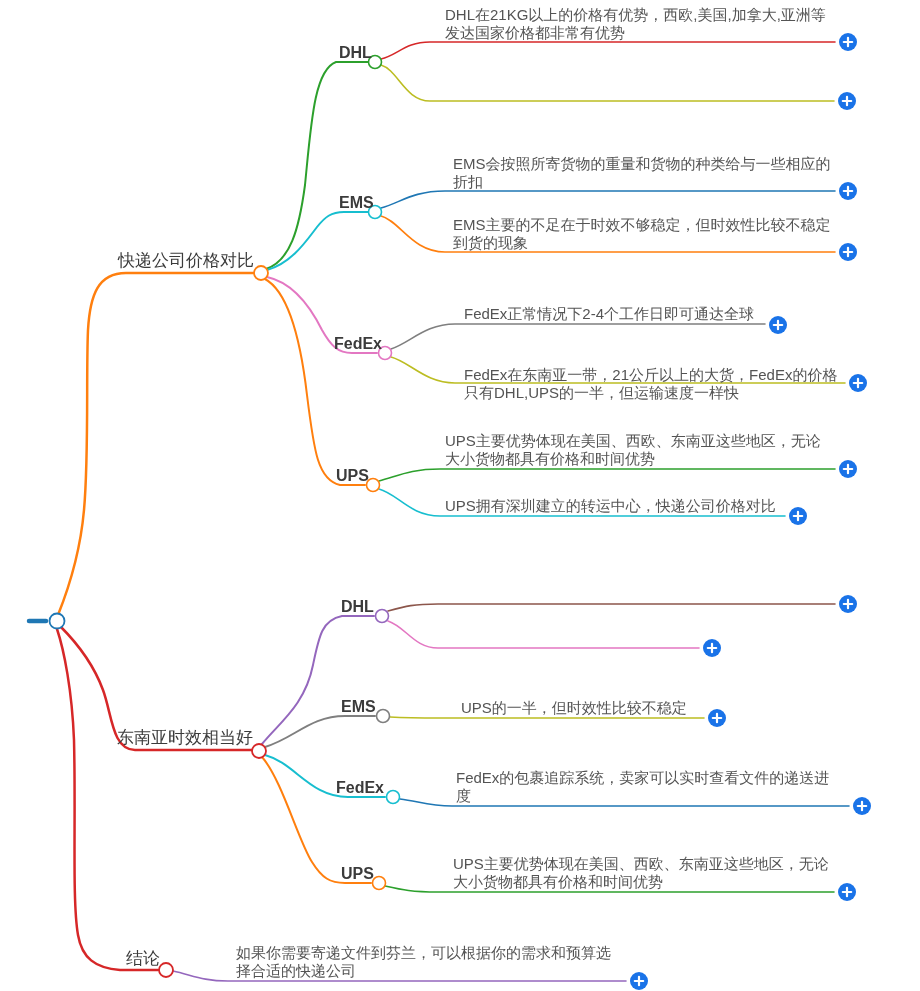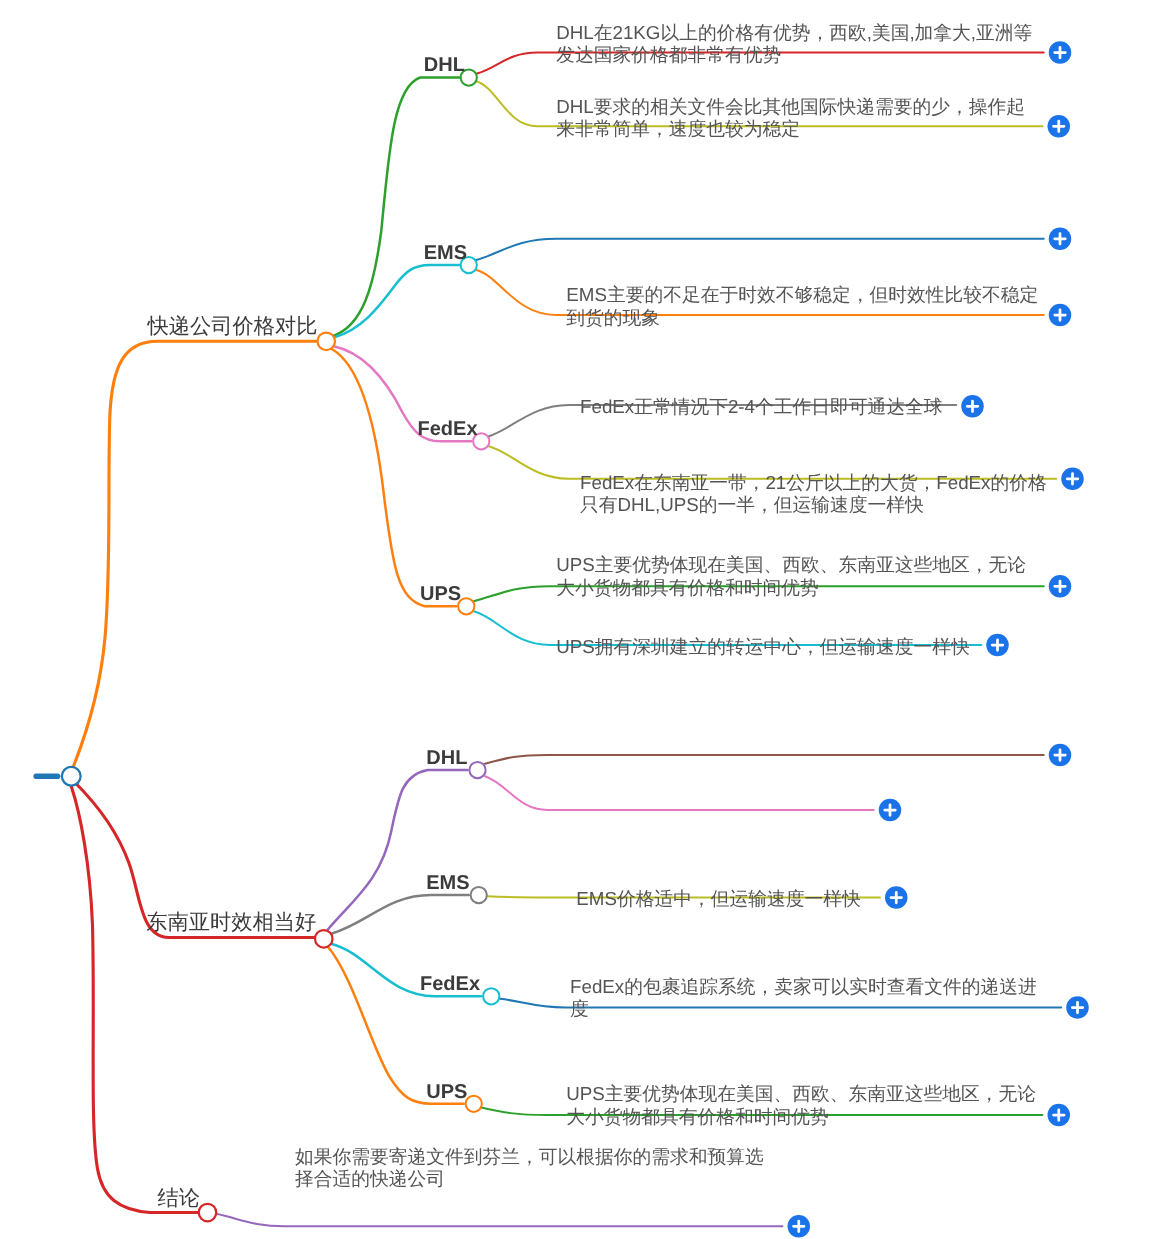--- a/index.html
+++ b/index.html
@@ -1,20 +1,20 @@
 <!DOCTYPE html>
 <html><head>
 <meta charset="utf-8">
 <style>
   html,body{margin:0;padding:0;background:#ffffff;}
   #stage{position:relative;width:920px;height:991px;overflow:hidden;
          font-family:"Liberation Sans","DejaVu Sans",sans-serif;}
   #stage svg{position:absolute;left:0;top:0;}
   .txt{position:absolute;color:#545454;font-size:15px;line-height:17.5px;
-       white-space:pre-line;margin-top:12px;}
+       white-space:pre-line;}
   .nodelbl{position:absolute;color:#3b3b3b;font-size:16px;font-weight:bold;
        white-space:nowrap;line-height:17px;}
   .mainlbl{position:absolute;color:#3b3b3b;font-size:17px;font-weight:normal;
        white-space:nowrap;line-height:19px;}
 </style>
 </head>
 <body>
 
 <div id="stage">
 
@@ -135,33 +135,33 @@
 <div class="nodelbl" style="left:334px;top:335px">FedEx</div>
 <div class="nodelbl" style="left:336px;top:467px">UPS</div>
 
 <div class="nodelbl" style="left:341px;top:598px">DHL</div>
 <div class="nodelbl" style="left:341px;top:698px">EMS</div>
 <div class="nodelbl" style="left:336px;top:779px">FedEx</div>
 <div class="nodelbl" style="left:341px;top:865px">UPS</div>
 
 <div class="txt" style="left:445px;top:6px">DHL在21KG以上的价格有优势，西欧,美国,加拿大,亚洲等
 发达国家价格都非常有优势</div>
-<div class="txt" style="left:445px;top:65px">DHL要求的相关文件会比其他国际快递需要的少，操作起
-来非常简单，速度也较为稳定</div>
+<div class="txt" style="left:453px;top:155px">EMS会按照所寄货物的重量和货物的种类给与一些相应的
+折扣</div>
 <div class="txt" style="left:453px;top:216px">EMS主要的不足在于时效不够稳定，但时效性比较不稳定
 到货的现象</div>
 <div class="txt" style="left:464px;top:305px">FedEx正常情况下2-4个工作日即可通达全球</div>
 <div class="txt" style="left:464px;top:366px">FedEx在东南亚一带，21公斤以上的大货，FedEx的价格
 只有DHL,UPS的一半，但运输速度一样快</div>
 <div class="txt" style="left:445px;top:432px">UPS主要优势体现在美国、西欧、东南亚这些地区，无论
 大小货物都具有价格和时间优势</div>
-<div class="txt" style="left:445px;top:497px">UPS拥有深圳建立的转运中心，但运输速度一样快</div>
+<div class="txt" style="left:445px;top:497px">UPS拥有深圳建立的转运中心，快递公司价格对比</div>
 
-<div class="txt" style="left:461px;top:699px">EMS价格适中，但运输速度一样快</div>
+<div class="txt" style="left:461px;top:699px">UPS的一半，但时效性比较不稳定</div>
 <div class="txt" style="left:456px;top:769px">FedEx的包裹追踪系统，卖家可以实时查看文件的递送进
 度</div>
 <div class="txt" style="left:453px;top:855px">UPS主要优势体现在美国、西欧、东南亚这些地区，无论
 大小货物都具有价格和时间优势</div>
 
-<div class="txt" style="left:236px;top:905px">如果你需要寄递文件到芬兰，可以根据你的需求和预算选
+<div class="txt" style="left:236px;top:944px">如果你需要寄递文件到芬兰，可以根据你的需求和预算选
 择合适的快递公司</div>
 
 </div>
 
 </body></html>

